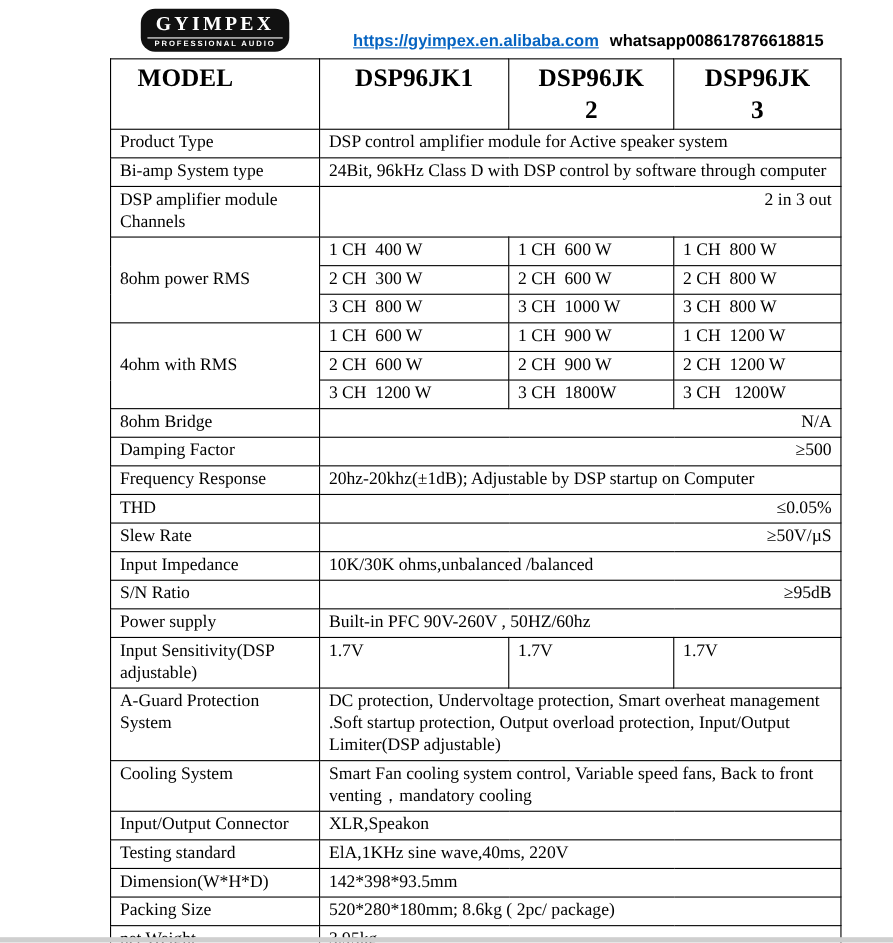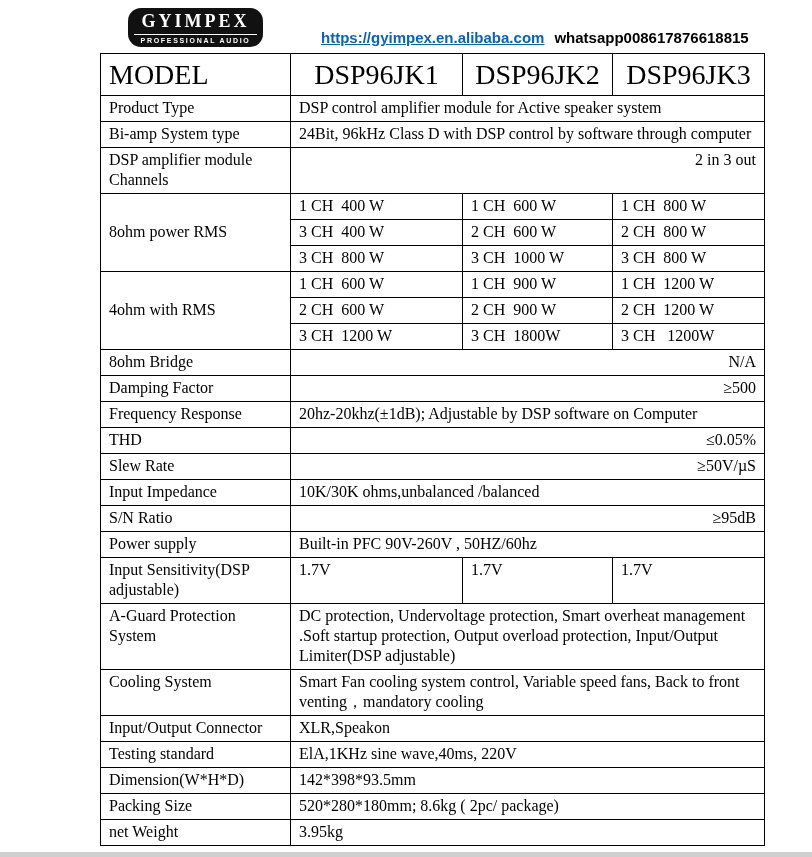--- a/index.html
+++ b/index.html
@@ -67,23 +67,23 @@
   .spec td, .spec th {
     border: 1px solid #000000;
     padding: 2px 8px 3px 8px;
     font-size: 16px;
     line-height: 1.25;
     vertical-align: top;
     text-align: left;
     word-wrap: break-word;
   }
   .spec thead th {
-    font-size: 28px;
-    font-weight: normal;
-    padding: 3px 8px;
+    font-size: 23px;
+    font-weight: bold;
+    padding: 3px 24px;
   }
   .spec thead th.model { text-align: center; }
   .spec td.center { text-align: right; }
   .spec td.label.mid { vertical-align: middle; margin-left: 26px; }
   .spec td.value { white-space: pre-wrap; }
   .bottom-strip {
     position: absolute;
     left: 0; bottom: 0;
     width: 100%; height: 5px;
     background: #cfcfcf;
@@ -130,21 +130,21 @@
         <td class="label">DSP amplifier module Channels</td>
         <td class="value center" colspan="3">2 in 3 out</td>
       </tr>
       <tr>
         <td class="label mid" rowspan="3">8ohm power RMS</td>
         <td class="value">1 CH  400 W</td>
         <td class="value">1 CH  600 W</td>
         <td class="value">1 CH  800 W</td>
       </tr>
       <tr>
-        <td class="value">3 CH  400 W</td>
+        <td class="value">2 CH  300 W</td>
         <td class="value">2 CH  600 W</td>
         <td class="value">2 CH  800 W</td>
       </tr>
       <tr>
         <td class="value">3 CH  800 W</td>
         <td class="value">3 CH  1000 W</td>
         <td class="value">3 CH  800 W</td>
       </tr>
       <tr>
         <td class="label mid" rowspan="3">4ohm with RMS</td>
@@ -165,21 +165,21 @@
       <tr>
         <td class="label">8ohm Bridge</td>
         <td class="value center" colspan="3">N/A</td>
       </tr>
       <tr>
         <td class="label">Damping Factor</td>
         <td class="value center" colspan="3">≥500</td>
       </tr>
       <tr>
         <td class="label">Frequency Response</td>
-        <td class="value" colspan="3">20hz-20khz(±1dB); Adjustable by DSP software on Computer</td>
+        <td class="value" colspan="3">20hz-20khz(±1dB); Adjustable by DSP startup on Computer</td>
       </tr>
       <tr>
         <td class="label">THD</td>
         <td class="value center" colspan="3">≤0.05%</td>
       </tr>
       <tr>
         <td class="label">Slew Rate</td>
         <td class="value center" colspan="3">≥50V/µS</td>
       </tr>
       <tr>

